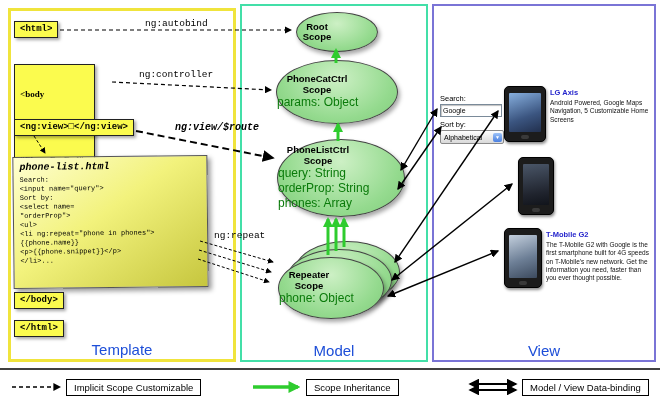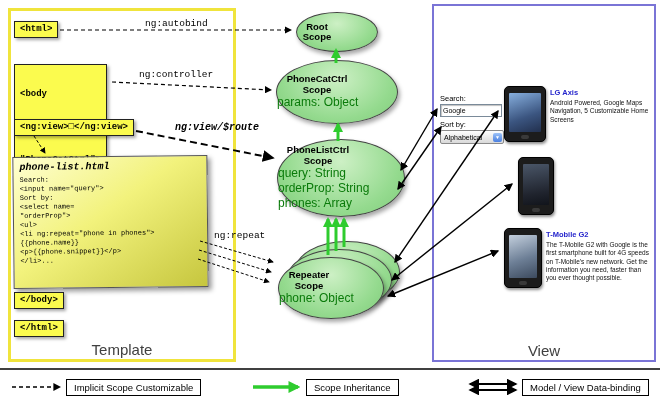--- a/index.html
+++ b/index.html
@@ -3,26 +3,26 @@
 <meta charset="utf-8">
 <style>
   html,body{margin:0;padding:0;background:#fff;}
   .stage{position:relative;width:660px;height:405px;background:#fff;overflow:hidden;
          font-family:"Liberation Sans",sans-serif;color:#000;}
   .panel{position:absolute;background:transparent;}
   .panel-template{left:8px;top:8px;width:222px;height:348px;border:3px solid #f0e43c;}
   .panel-model{left:240px;top:4px;width:184px;height:354px;border:2px solid #43dfa8;}
   .panel-view{left:432px;top:4px;width:220px;height:354px;border:2px solid #7a74d6;}
   .panel-label{position:absolute;bottom:1px;left:0;width:100%;text-align:center;
-               font-size:15px;color:#404040;}
+               font-size:15px;color:#1d4ed8;}
   
   .ytag{position:absolute;background:#fbfb4e;border:1px solid #222;padding:2px 5px;
         font:bold 9px/11px "Liberation Mono",monospace;box-shadow:2px 2px 3px rgba(0,0,0,.35);
         white-space:pre;}
-  .tline{display:block;}
+  .tline{display:block;font-family:Liberation Serif, serif;}
   .note{position:absolute;left:13px;top:156px;width:181px;min-height:122px;
         background:linear-gradient(145deg,#ffffd2 0%,#f2f27c 45%,#c6c63e 100%);
         border:1px solid #555;box-shadow:3px 3px 5px rgba(0,0,0,.4);padding:4px 6px;
         transform:rotate(-0.6deg);}
   .note-title{font:italic bold 10px "Liberation Mono",monospace;margin-bottom:3px;}
   .cl{display:block;font:7px/9px "Liberation Mono",monospace;white-space:pre;}
   
   .scope{position:absolute;border:1px solid #444;border-radius:50%;
          background:radial-gradient(ellipse at 50% 28%,#cdf0c5 0%,#94da8e 65%,#7fca7a 100%);
          box-shadow:2px 3px 4px rgba(0,0,0,.35);
@@ -61,20 +61,23 @@
         font-size:9.5px;white-space:nowrap;}
   .arrows{position:absolute;left:0;top:0;pointer-events:none;}
 </style>
 </head>
 <body>
 
 <div class="stage">
 
   <div class="panel panel-template">
     <div class="panel-label">Template</div>
+  </div>
+  <div class="panel panel-model">
+    <div class="panel-label">Model</div>
   </div>
   <div class="panel panel-view">
     <div class="panel-label">View</div>
   </div>
 
   <div class="ytag" style="left:14px;top:21px">&lt;html&gt;</div>
   <div class="ytag" style="left:14px;top:64px">
     <span class="tline">&lt;body</span>
     <span class="tline">ng:controller=</span>
     <span class="tline">"PhoneCatCtrl"&gt;</span>

